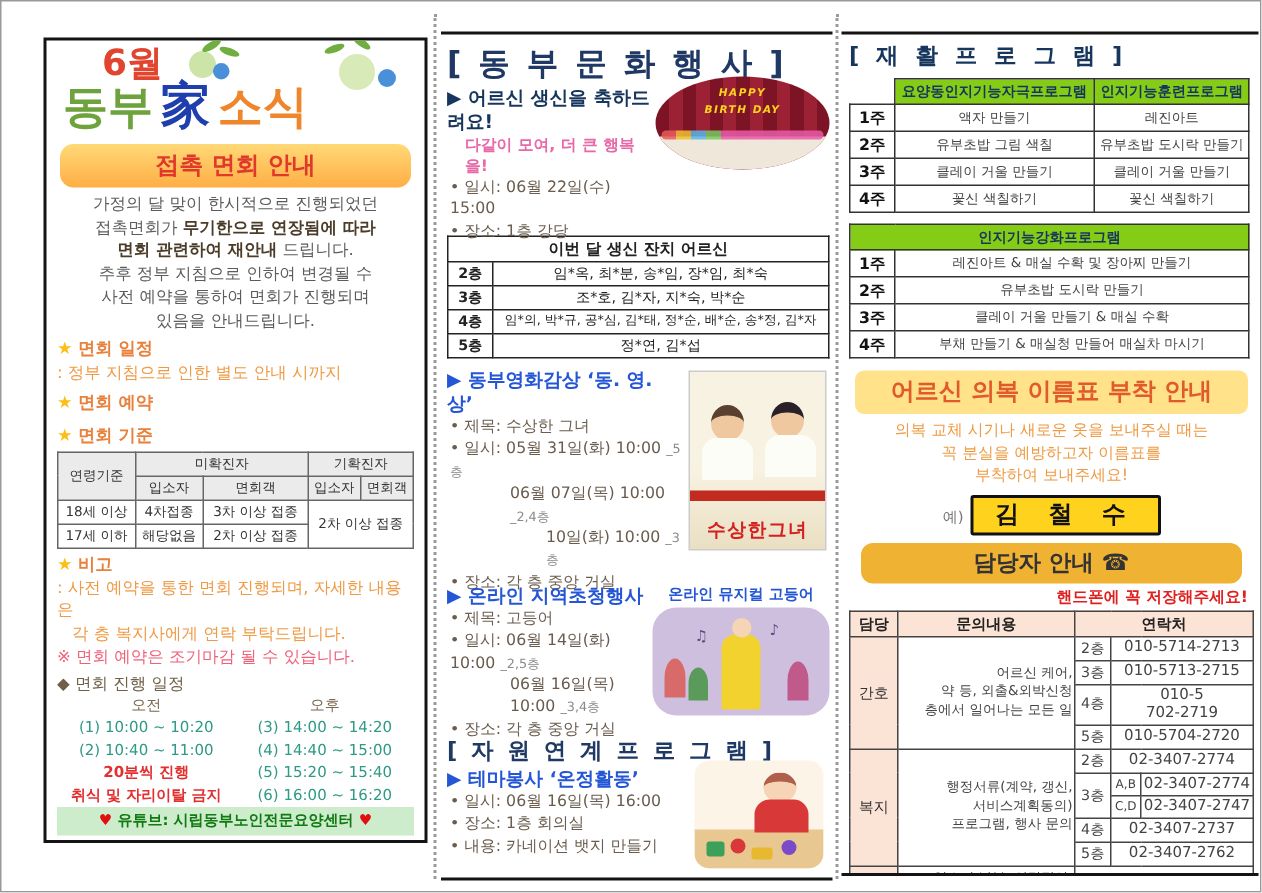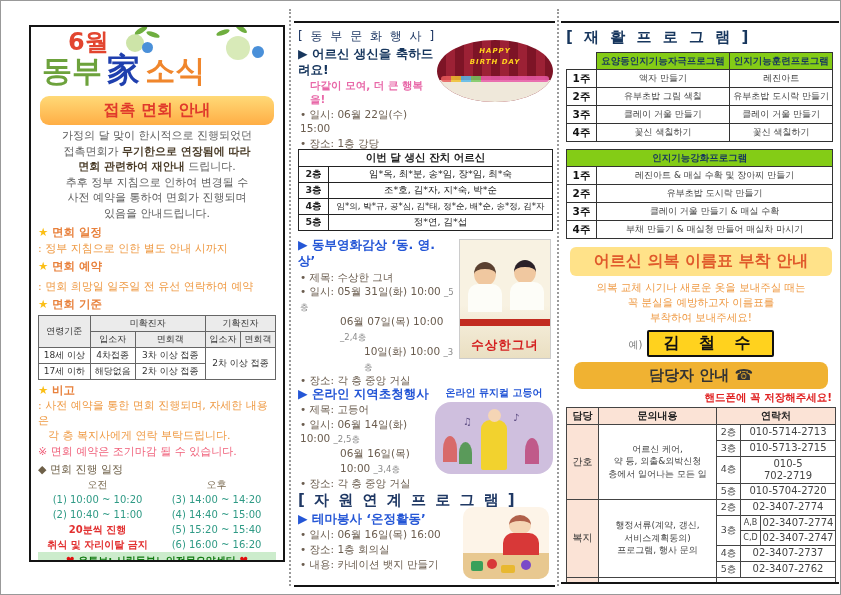--- a/index.html
+++ b/index.html
@@ -43,21 +43,21 @@
   .sched-time { color: #2f9a85; }
   .sched-red { color: #e23030; font-weight: bold; }
   .yt-banner { margin-top: auto; background: #cceccc; text-align: center; padding: 2px 0 3px; flex: none; }
   .yt-l1 { color: #127a12; font-weight: bold; font-size: 10px; }
   .heart { color: #e01010; }
 
   
   .mid-panel { position: absolute; left: 293px; top: 20px; width: 261px; height: 566px;
     border-top: 2px solid #141414; border-bottom: 2px solid #141414;
     padding: 3px 2px 4px 4px; display: flex; flex-direction: column; overflow: hidden; }
-  .mid-header { color: #1f3864; font-weight: normal; font-size: 12px; letter-spacing: 2px; padding: 2px 0 1px; }
+  .mid-header { color: #1f3864; font-weight: bold; font-size: 21px; letter-spacing: 2px; padding: 2px 0 1px; }
   .sec { position: relative; }
   .sec-title { font-size: 12.5px; font-weight: bold; color: #2456d6; line-height: 1.3; }
   .sec-title.navy { color: #17365d; }
   .sub-pink { color: #e868a8; font-size: 10.5px; font-weight: bold; margin-left: 12px; }
   .item { font-size: 10.5px; color: #6a5c4e; line-height: 1.4; margin-left: 2px; }
   .floor-tag { font-size: 8.5px; color: #8a8a8a; }
   .ind1 { padding-left: 40px; } .ind2 { padding-left: 64px; }
   .bday { padding-right: 118px; min-height: 52px; }
   .bday-photo { position: absolute; right: 0px; top: -6px; width: 116px; height: 62px;
     border-radius: 50% / 50%; overflow: hidden; background: repeating-linear-gradient(90deg,#7d1426 0 9px,#9c2135 9px 18px); }
@@ -115,21 +115,21 @@
   .tag-ex-label { color: #777; font-size: 10px; margin-right: 5px; }
   .name-tag { display: inline-block; background: #ffd21e; border: 2px solid #111; padding: 1px 14px;
     font-size: 16px; font-weight: bold; letter-spacing: 7px; color: #111; border-radius: 2px; }
   .manager-box { background: #f0b232; border-radius: 8px; text-align: center; color: #333;
     font-weight: bold; font-size: 15px; padding: 4px 0; margin: 3px 8px 0; }
   .save-note { text-align: right; color: #e02020; font-weight: bold; font-size: 10.5px; margin: 2px 4px 2px; }
   .contact-tbl { width: 100%; border-collapse: collapse; font-size: 9px; }
   .contact-tbl td { border: 1px solid #444; text-align: center; color: #444; padding: 1px 0; }
   .contact-tbl .hd-cell { background: #fbe3d6; font-weight: bold; font-size: 10px; color: #222; }
   .contact-tbl .role-cell { background: #fbe3d6; width: 32px; font-size: 10px; color: #333; }
-  .contact-tbl .desc-cell { font-size: 9px; white-space: pre-line; line-height: 1.4; width: 118px; padding: 2px 1px; }
+  .contact-tbl .desc-cell { font-size: 9px; white-space: pre-line; line-height: 1.4; width: 118px; padding: 2px 1px; text-align: right; }
   .contact-tbl .floor-cell { width: 24px; font-size: 9.5px; }
   .contact-tbl .sub-cell { width: 20px; font-size: 8px; }
   .contact-tbl .num-cell { font-size: 10px; white-space: pre-line; line-height: 1.2; }
 </style>
 </head>
 <body>
 
 <div class="page">
 
   <div class="left-panel">
@@ -164,21 +164,20 @@
     <div class="star-item">
       <span class="star">★</span>
       <span class="star-title">면회 일정</span>
       <div class="star-desc">: 정부 지침으로 인한 별도 안내 시까지</div>
     </div>
     <div class="gap"></div>
     <div class="star-item">
       <span class="star">★</span>
       <span class="star-title">면회 예약</span>
       <div class="gap"></div>
-      <div class="star-desc">: 면회 희망일 일주일 전 유선 연락하여 예약</div>
     </div>
     <div class="star-item">
       <span class="star">★</span>
       <span class="star-title">면회 기준</span>
     </div>
 
     <table class="criteria">
       <tbody>
           <tr>
         <td class="hd" rowspan="2">연령기준</td>

